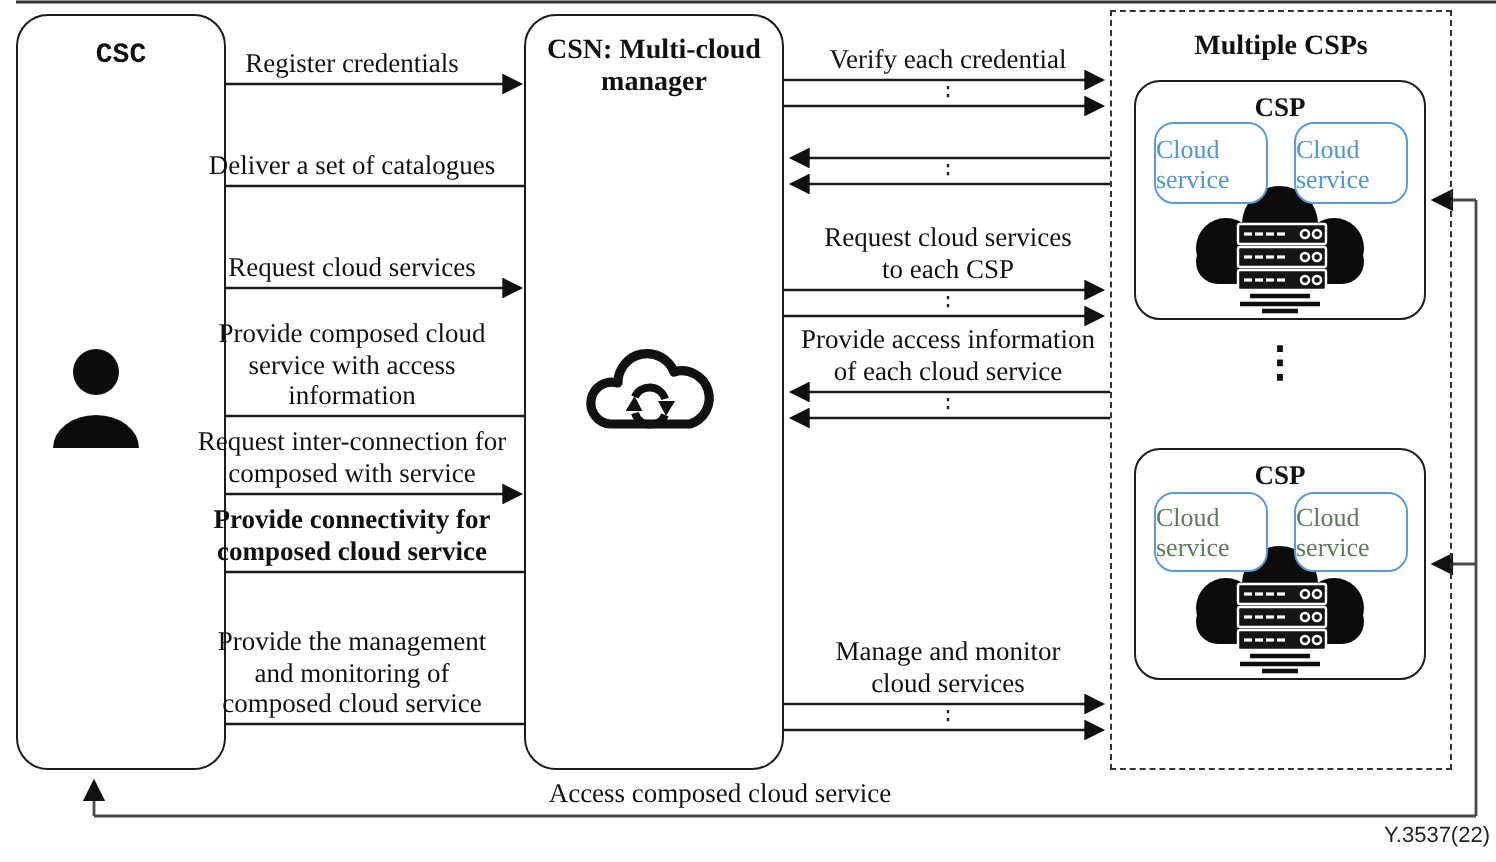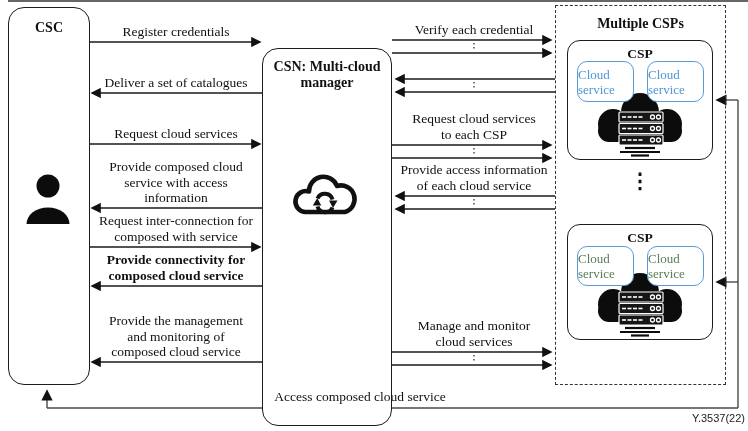--- a/index.html
+++ b/index.html
@@ -6,22 +6,22 @@
   .canvas {
     position:relative; width:748px; height:431px; background:#fff;
     font-family:"Liberation Serif", serif; color:#111; overflow:hidden;
   }
   .overlay { position:absolute; left:0; top:0; width:748px; height:431px; pointer-events:none; }
 
   .box { position:absolute; border:1.5px solid #1c1c1c; background:#fff; box-sizing:border-box; }
   .rounded-lg { border-radius:16px; }
   .rounded-md { border-radius:13px; }
 
-  .csc-box { left:8px; top:7px; width:82px; height:378px; }
-  .csn-box { left:262px; top:7px; width:130px; height:378px;margin-top:41px; }
+  .csc-box { left:8px; top:7px; width:105px; height:378px;font-family:Liberation Mono, monospace; }
+  .csn-box { left:262px; top:7px; width:130px; height:378px; }
   .dashed-box { position:absolute; left:555px; top:5px; width:171px; height:380px;
     border:1.4px dashed #333; box-sizing:border-box; background:transparent; }
 
   .csp1-box { left:567px; top:40px;  width:146px; height:120px; }
   .csp2-box { left:567px; top:224px; width:146px; height:116px; }
 
   .box-title { position:absolute; left:0; width:100%; text-align:center;
     font-weight:bold; font-size:14px; line-height:16px; white-space:pre-line; }
   .t-csc { top:12px; }
   .t-csn { top:10px; }

